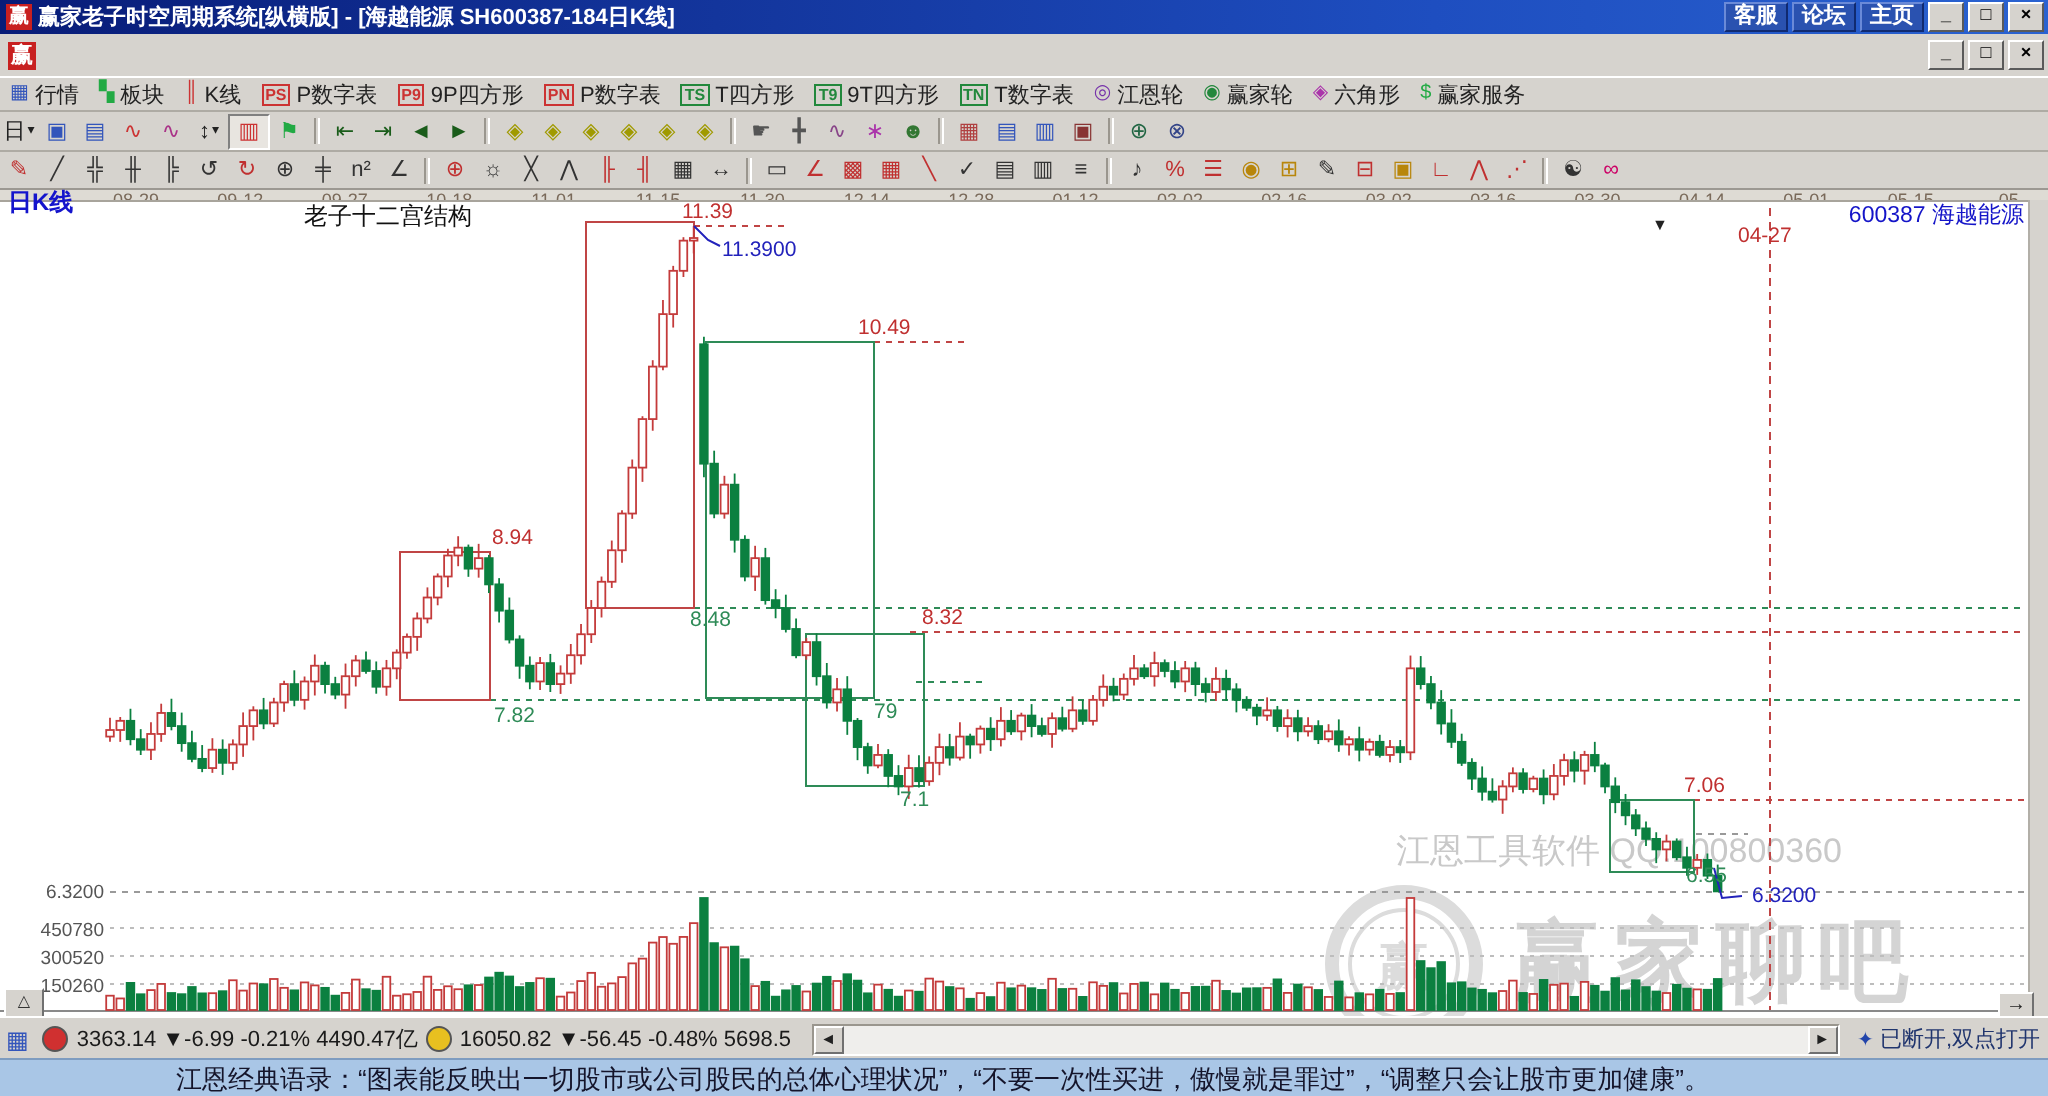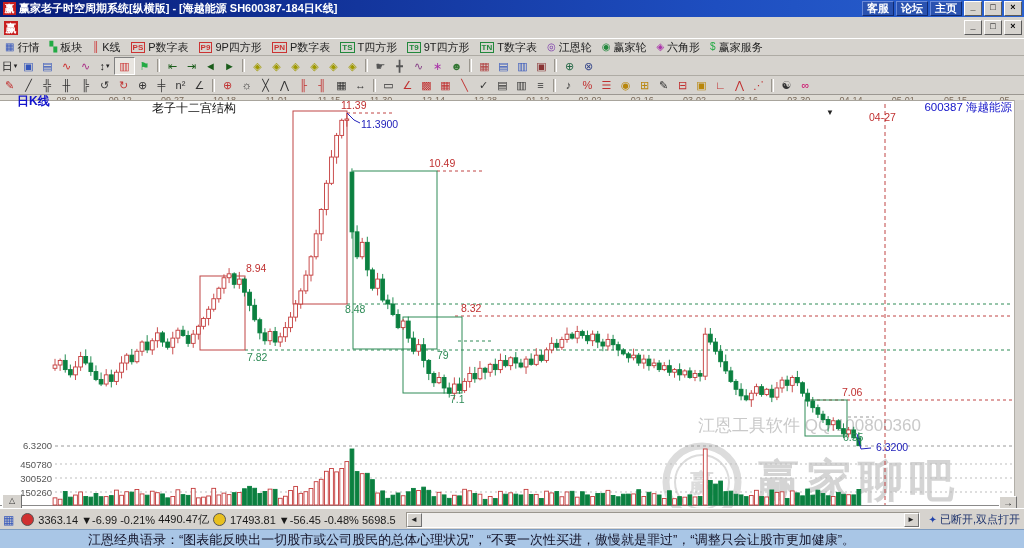--- a/index.html
+++ b/index.html
@@ -34,21 +34,21 @@
     font-size:11px;line-height:14px;color:#333;}
   .icon-btn.pressed{border:1px solid #808080;border-bottom-color:#fff;border-right-color:#fff;background:#e8e5e0;}
   .dd{font-size:7px;color:#222;margin-left:1px;}
   .sep{width:1px;height:13px;border-left:1px solid #9a968e;border-right:1px solid #fff;margin:0 3px;}
   
   .dateaxis{position:relative;height:10px;background:#dedbd4;border-bottom:1px solid #a8a49c;
     font-size:9px;color:#7a6a5a;}
   .dateaxis span{position:absolute;top:0;transform:translateX(-50%);line-height:10px;}
   
   .chartwrap{position:absolute;left:0;top:100px;width:1024px;height:408px;background:#fff;}
-  .pane-label{position:absolute;left:4px;top:-7px;color:#1414cc;font-weight:bold;font-size:12px;background:transparent;margin-left:13px;}
+  .pane-label{position:absolute;left:4px;top:-7px;color:#1414cc;font-weight:bold;font-size:12px;background:transparent;}
   .chart-title{position:absolute;left:152px;top:0px;color:#111;font-size:12px;}
   .right-strip{position:absolute;right:0;top:0;width:9px;height:408px;background:#d6d3ce;border-left:1px solid #b2afa8;}
   .pane-toggle{position:absolute;left:2px;top:394px;width:18px;height:13px;background:#d6d3ce;
     border:1px solid #fff;border-bottom-color:#707070;border-right-color:#707070;font-size:8px;
     text-align:center;line-height:12px;color:#333;}
   .scroll-right{position:absolute;left:999px;top:396px;width:16px;height:12px;font-size:10px;line-height:11px;
     text-align:center;color:#222;background:#d6d3ce;border:1px solid #fff;border-bottom-color:#707070;border-right-color:#707070;}
   
   .statusbar{position:absolute;left:0;top:508px;width:1024px;height:21px;background:#d6d3ce;
     border-top:1px solid #fff;display:flex;align-items:center;font-size:11px;color:#1a1a1a;}
@@ -785,21 +785,21 @@
   </div>
 
   <div class="statusbar">
     <span class="sb-icon" style="color:#3355bb;">▦</span>
     <span class="dot" style="background:#d03030;"></span>
     <span class="sb-text">3363.14</span>&nbsp;
     <span class="sb-text">▼-6.99</span>&nbsp;
     <span class="sb-text">-0.21%</span>&nbsp;
     <span class="sb-text">4490.47亿</span>
     <span class="dot" style="background:#e8c020;"></span>
-    <span class="sb-text">17493.81</span>&nbsp;
+    <span class="sb-text">16050.82</span>&nbsp;
     <span class="sb-text">▼-56.45</span>&nbsp;
     <span class="sb-text">-0.48%</span>&nbsp;
     <span class="sb-text">5698.5</span>
     <div class="sb-scroll">
       <div class="sb-arrow">◄</div>
       <div class="sb-arrow">►</div>
     </div>
     <div class="conn">
       <span class="sb-icon" style="color:#2244aa;font-size:10px;">✦</span>
       <span>已断开,双点打开</span>

